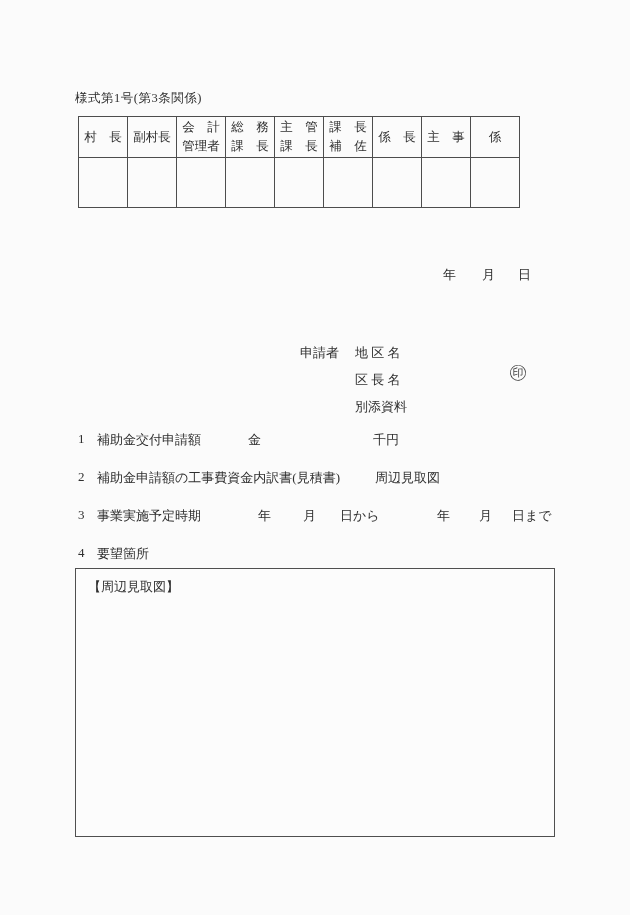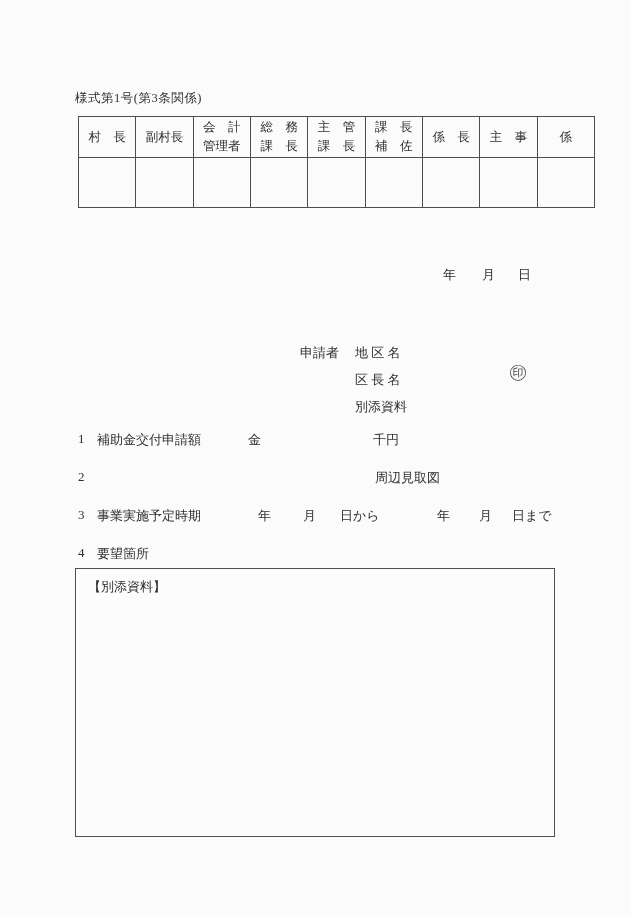--- a/index.html
+++ b/index.html
@@ -25,21 +25,21 @@
     left: 75px;
     top: 82px;
     font-size: 12.5px;
     letter-spacing: 0.5px;
   }
 
   .approval-table {
     position: absolute;
     left: 78px;
     top: 108px;
-    width: 517px;
+    width: 442px;
     border-collapse: collapse;
     table-layout: fixed;
   }
   .approval-table td {
     border: 1px solid #4d4d4d;
     text-align: center;
     vertical-align: middle;
     font-size: 12.5px;
     white-space: pre-line;
     line-height: 1.5;
@@ -145,36 +145,37 @@
 
   <div class="line-row" style="top:423px">
     <span style="left:78px">1</span>
     <span style="left:97px">補助金交付申請額</span>
     <span style="left:248px">金</span>
     <span style="left:373px">千円</span>
   </div>
 
   <div class="line-row" style="top:461px">
     <span style="left:78px">2</span>
+    <span style="left:97px">補助金申請額の工事費資金内訳書(見積書)</span>
     <span style="left:375px">周辺見取図</span>
   </div>
 
   <div class="line-row" style="top:499px">
     <span style="left:78px">3</span>
     <span style="left:97px">事業実施予定時期</span>
     <span style="left:258px">年</span>
     <span style="left:303px">月</span>
     <span style="left:340px">日から</span>
     <span style="left:437px">年</span>
     <span style="left:479px">月</span>
     <span style="left:512px">日まで</span>
   </div>
 
   <div class="line-row" style="top:537px">
     <span style="left:78px">4</span>
     <span style="left:97px">要望箇所</span>
   </div>
 
   <div class="map-box">
-    <div class="map-box-label">【別添資料】</div>
+    <div class="map-box-label">【周辺見取図】</div>
   </div>
 
 </div>
 
 </body></html>

